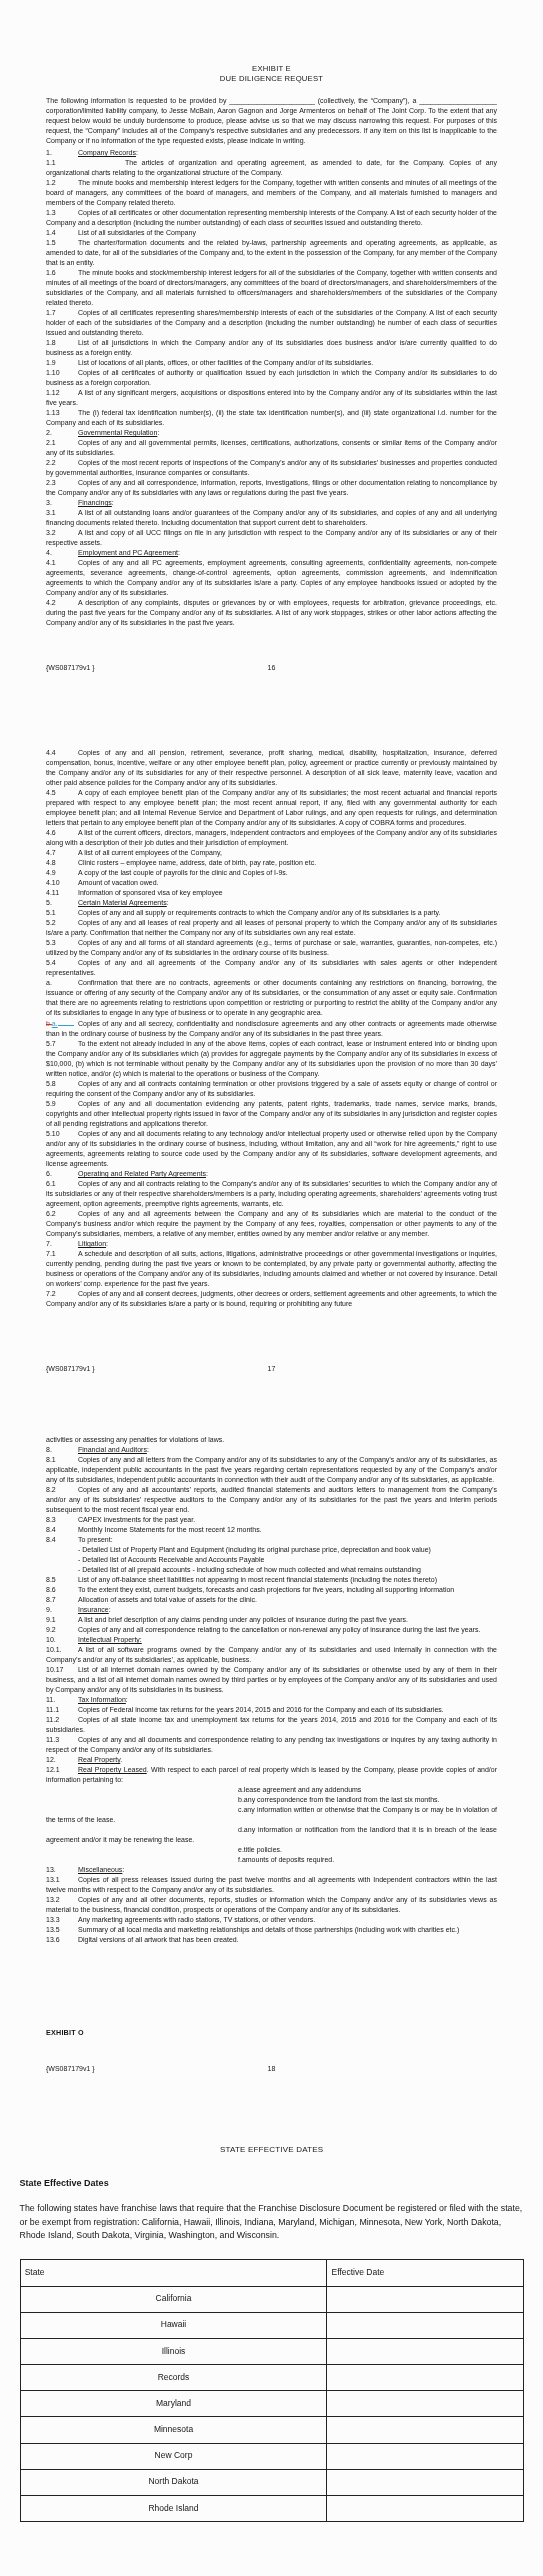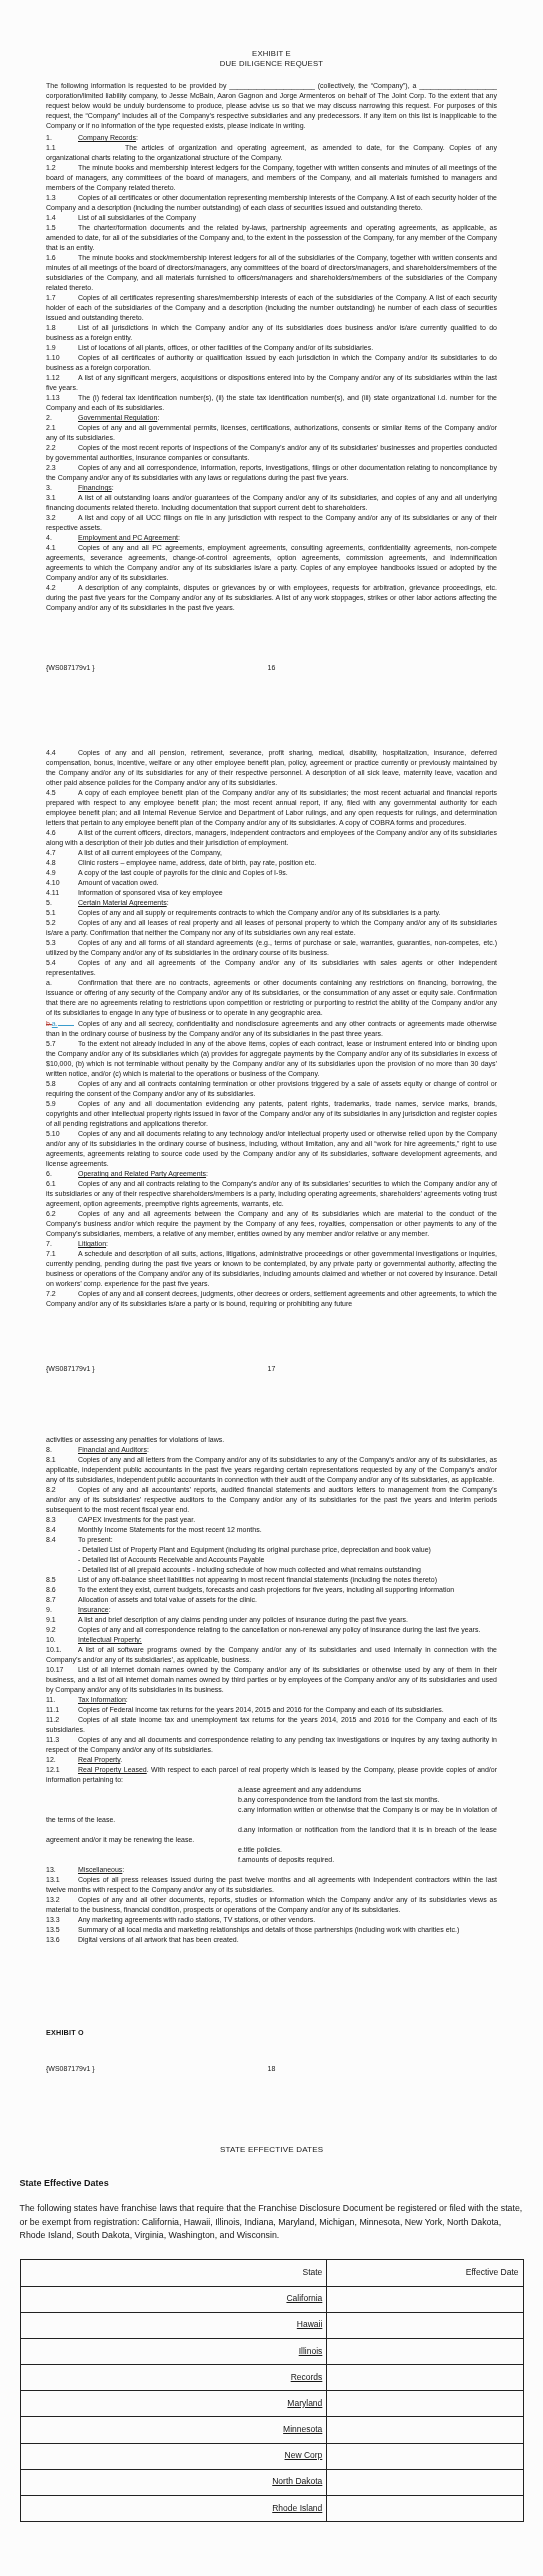--- a/index.html
+++ b/index.html
@@ -30,30 +30,30 @@
   .page4 { position:absolute; left:19.6px; width:504px; font-size:8.8px; line-height:13.4px; }
   .p4-caps { text-align:center; font-size:8px; letter-spacing:0.2px; }
   .p4-bold { font-weight:bold; font-size:9px; margin-top:21px; }
   .p4-para { margin:11.3px 0 0 0; }
   .p4-para.mid { margin-top:14.4px; }
   table.states { border-collapse:collapse; width:100%; margin-top:17px; }
   table.states th, table.states td {
     border:0.5px solid #222; font-size:8.5px; font-weight:normal;
     padding:7.7px 4.1px; line-height:9.8px;
   }
-  table.states th { text-align:right; }
-  td.state-col { width:61%; padding-left:5.2px; text-align:right;text-decoration:underline; }
+  table.states th { text-align:left; }
+  td.state-col { width:61%; padding-left:5.2px; text-align:center; }
   td.date-col  { text-align:left; }
 </style>
 </head>
 <body>
 
 <div class="canvas">
 
-  <div class="page" style="top:49px">
+  <div class="page" style="top:64px">
     <div class="title">EXHIBIT E</div>
     <div class="title">DUE DILIGENCE REQUEST</div>
     <p class="intro">The following information is requested to be provided by ______________________ (collectively, the “Company”), a ____________________ corporation/limited liability company, to Jesse McBain, Aaron Gagnon and Jorge Armenteros on behalf of The Joint Corp. To the extent that any request below would be unduly burdensome to produce, please advise us so that we may discuss narrowing this request. For purposes of this request, the “Company” includes all of the Company’s respective subsidiaries and any predecessors.  If any item on this list is inapplicable to the Company or if no information of the type requested exists, please indicate in writing.</p>
     <div>
         <div class="item"><span class="num">1.</span><span class="u">Company Records</span>:</div>
         <div class="item"><span class="num wide">1.1</span>The articles of organization and operating agreement, as amended to date, for the Company.  Copies of any organizational charts relating to the organizational structure of the Company.</div>
         <div class="item"><span class="num">1.2</span>The minute books and membership interest ledgers for the Company, together with written consents and minutes of all meetings of the board of managers, any committees of the board of managers, and members of the Company, and all materials furnished to managers and members of the Company related thereto.</div>
         <div class="item"><span class="num">1.3</span>Copies of all certificates or other documentation representing membership interests of the Company.  A list of each security holder of the Company and a description (including the number outstanding) of each class of securities issued and outstanding thereto.</div>
         <div class="item"><span class="num">1.4</span>List of all subsidiaries of the Company</div>
         <div class="item"><span class="num">1.5</span>The charter/formation documents and the related by-laws, partnership agreements and operating agreements, as applicable, as amended to date, for all of the subsidiaries of the Company and, to the extent in the possession of the Company, for any member of the Company that is an entity.</div>

